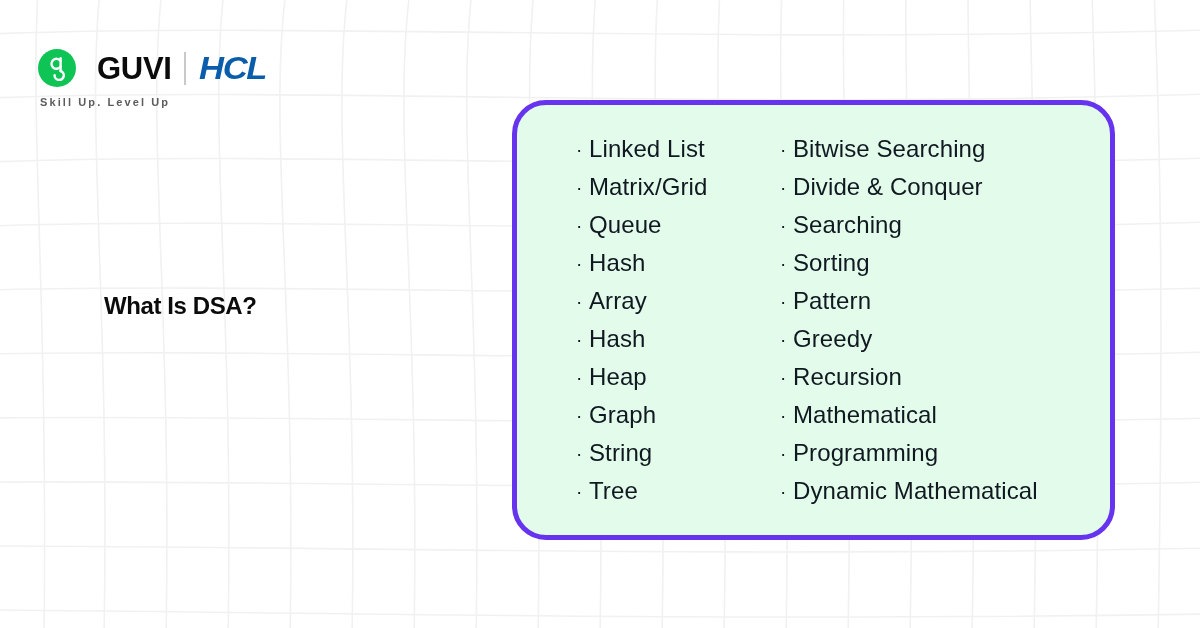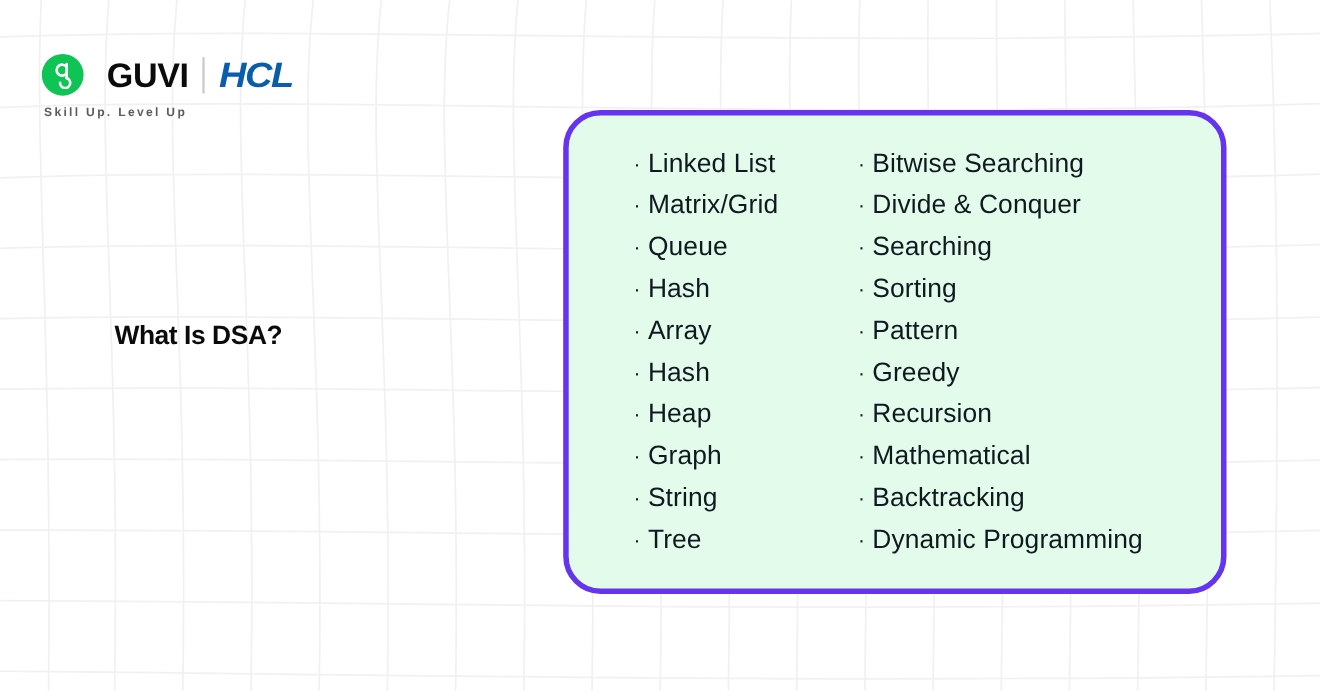--- a/index.html
+++ b/index.html
@@ -278,23 +278,23 @@
           <div class="topic-item">
             <span class="topic-bullet">·</span>
             <span class="topic-label">Recursion</span>
           </div>
           <div class="topic-item">
             <span class="topic-bullet">·</span>
             <span class="topic-label">Mathematical</span>
           </div>
           <div class="topic-item">
             <span class="topic-bullet">·</span>
-            <span class="topic-label">Backtracking</span>
-          </div>
-          <div class="topic-item">
-            <span class="topic-bullet">·</span>
-            <span class="topic-label">Dynamic Programming</span>
+            <span class="topic-label">Programming</span>
+          </div>
+          <div class="topic-item">
+            <span class="topic-bullet">·</span>
+            <span class="topic-label">Dynamic Mathematical</span>
           </div>
         </div>
     </div>
   </div>
 
 </div>
 
 </body></html>

